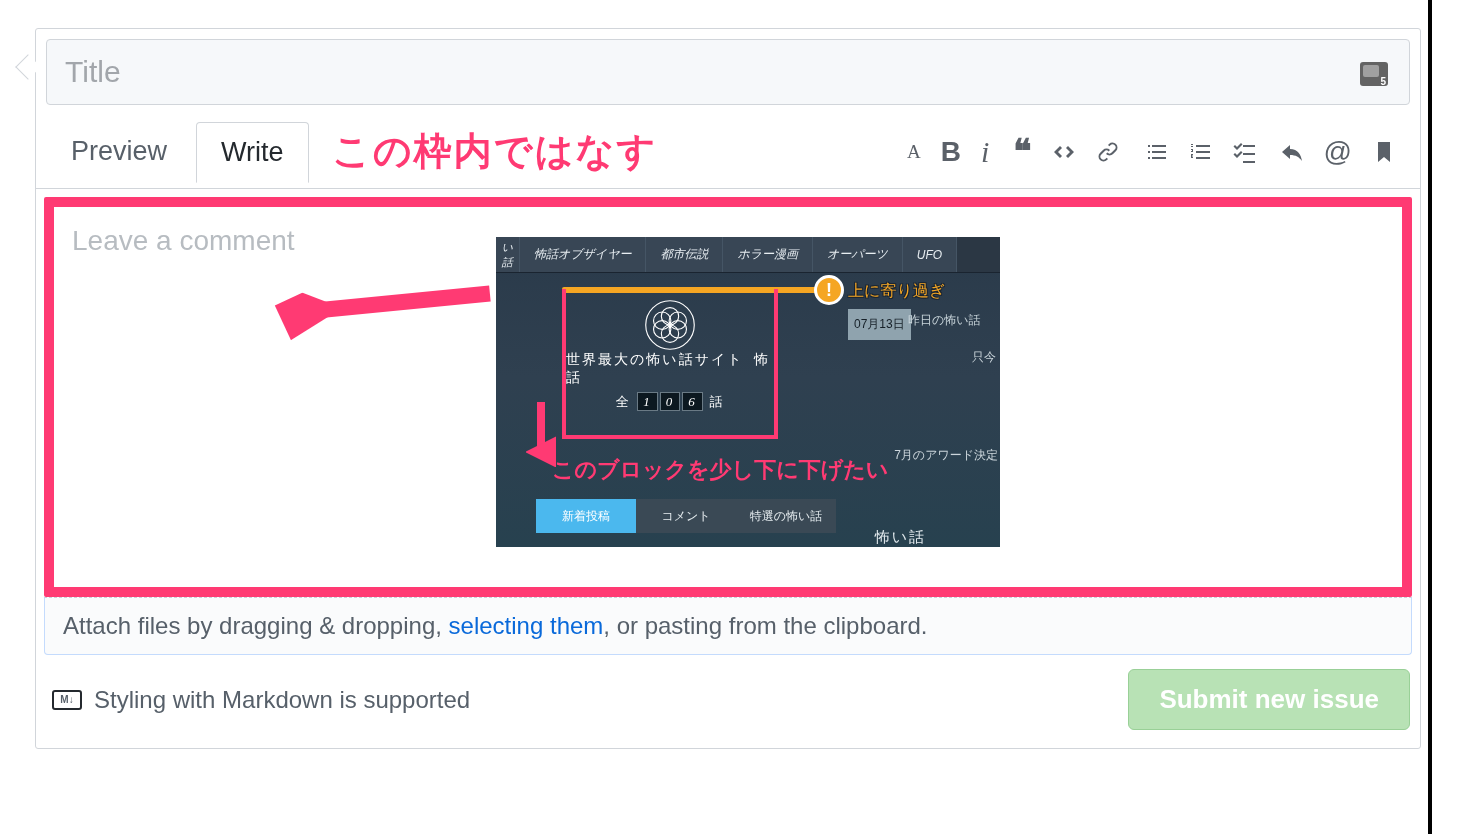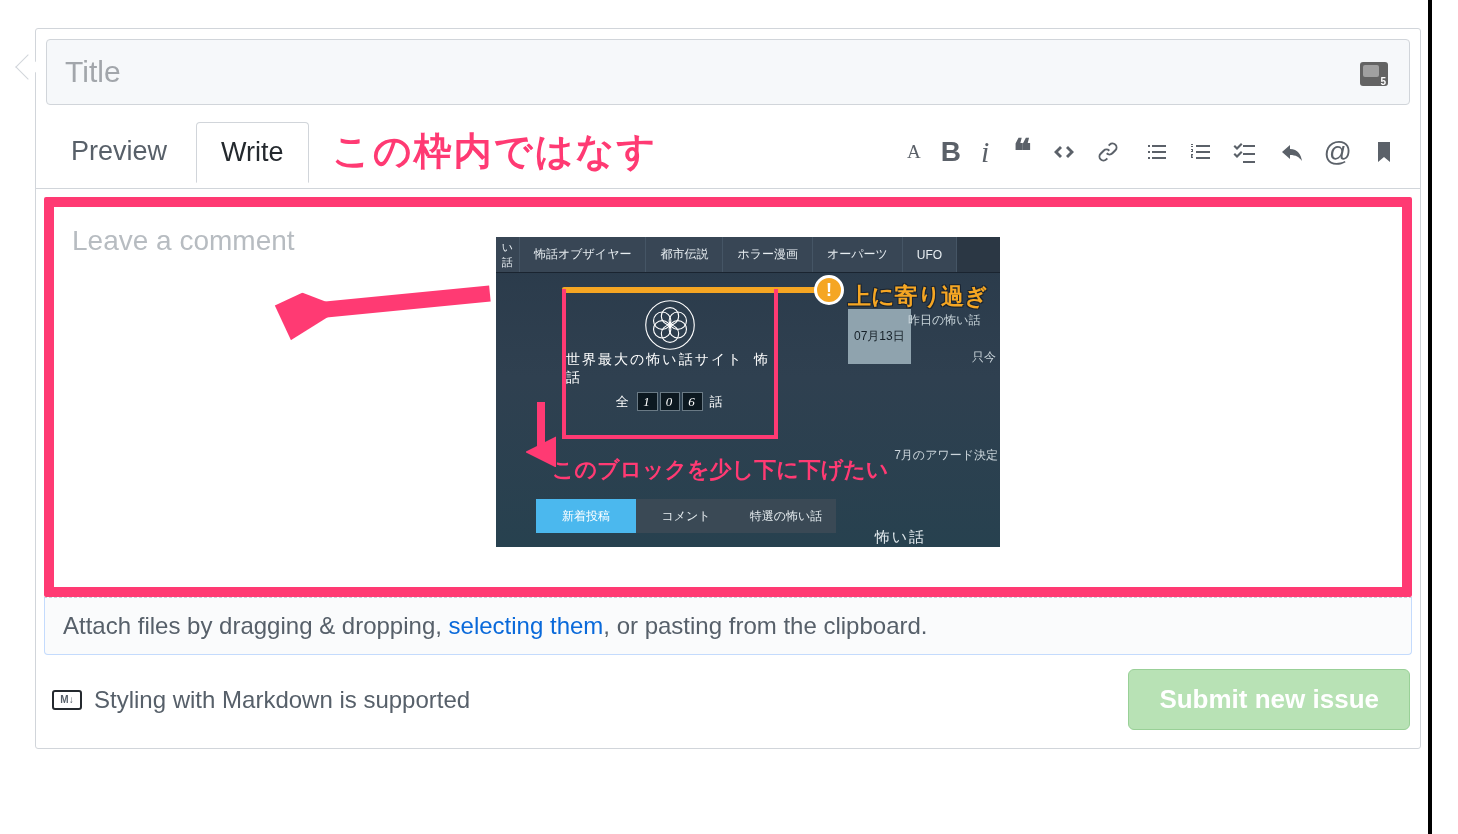--- a/index.html
+++ b/index.html
@@ -153,20 +153,21 @@
   top: 30px;
   width: 504px;
   height: 310px;
   background: linear-gradient(180deg, #2a3a4a 0%, #2f4050 45%, #27414f 100%);
 }
 .nav-strip {
   display: flex;
   height: 36px;
   background: #2b3744;
   border-bottom: 1px solid #1a2430;
+  font-style: italic;
 }
 .nav-chip {
   flex: 0 0 auto;
   padding: 0 14px;
   font-size: 12px;
   color: #e8eef2;
   display: flex;
   align-items: center;
   border-right: 1px solid #455565;
   background: #384655;
@@ -207,33 +208,33 @@
   align-items: center;
   justify-content: center;
   font-weight: 900;
   border: 3px solid #fff;
   font-size: 18px;
 }
 .orange-label {
   position: absolute;
   left: 352px;
   top: 44px;
-  font-size: 23px;
-  font-weight: 700;
+  font-size: 16px;
+  font-weight: 400;
   color: #f5a623;
   text-shadow: 1px 1px 0 #1a2430, -1px -1px 0 #1a2430, 1px -1px 0 #1a2430, -1px 1px 0 #1a2430;
 }
 .date-chip {
   position: absolute;
   left: 352px;
   top: 72px;
   background: #8fa3ae;
   color: #162028;
   font-size: 12px;
-  padding: 19px 6px;
+  padding: 7px 6px;
 }
 .date-text {
   position: absolute;
   left: 412px;
   top: 75px;
   color: #cad6dc;
   font-size: 12px;
 }
 .flower {
   width: 52px;

